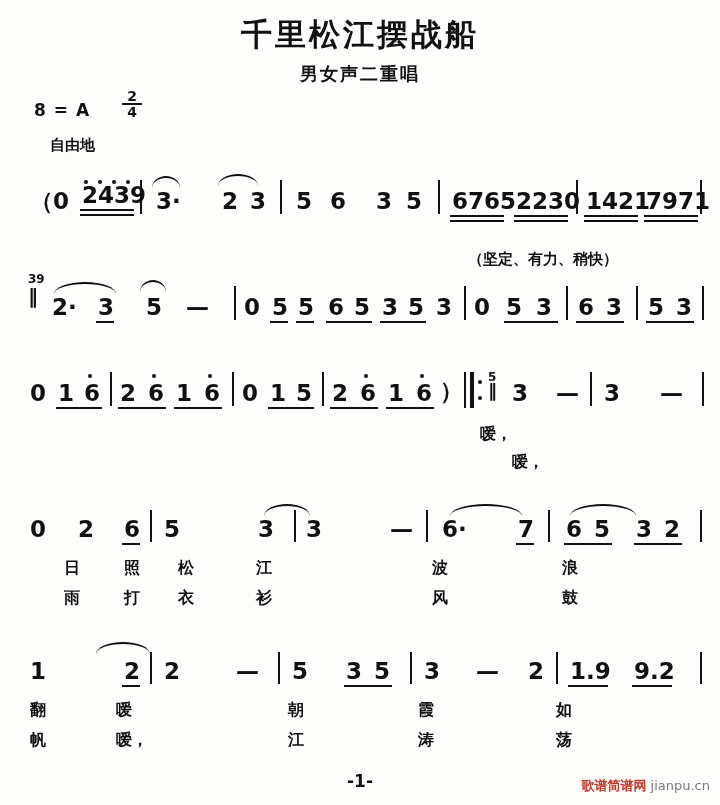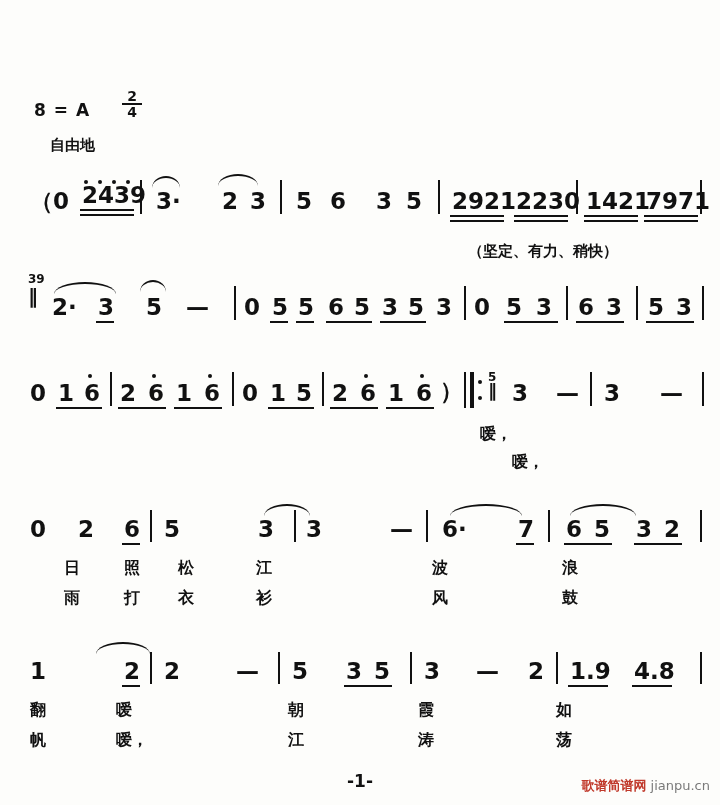--- a/index.html
+++ b/index.html
@@ -57,20 +57,22 @@
   .pagenum{position:absolute;left:0;bottom:14px;width:720px;text-align:center;font-size:17px;font-weight:bold;}
   .site{position:absolute;right:10px;bottom:10px;font-size:13px;color:#9a9a9a;}
   .site .cn{color:#c0392b;font-weight:bold;}
   .site .dom{color:#7a7a7a;}
 </style>
 </head>
 <body>
 
 <div class="sheet">
 
+  <div class="title">千里松江摆战船</div>
+  <div class="subtitle">男女声二重唱</div>
 
   <div class="credits">
     <div class="row"></div>
     <div class="row"></div>
   </div>
 
   <div class="keysig">8 = A</div>
   <div class="meter">
     <span class="num">2</span>
     <span class="den">4</span>
@@ -94,38 +96,38 @@
     <span class="tok" style="left:222px;top:22px;">2</span>
     <span class="tok" style="left:250px;top:22px;">3</span>
     <span class="bar" style="left:280px;top:12px;height:34px;"></span>
 
     <span class="tok" style="left:296px;top:22px;">5</span>
     <span class="tok" style="left:330px;top:22px;">6</span>
     <span class="tok" style="left:376px;top:22px;">3</span>
     <span class="tok" style="left:406px;top:22px;">5</span>
     <span class="bar" style="left:438px;top:12px;height:34px;"></span>
 
-    <span class="tok grp" style="left:452px;top:22px;">2921</span>
+    <span class="tok grp" style="left:452px;top:22px;">6765</span>
     <span class="ul" style="left:450px;top:47px;width:54px;"></span>
     <span class="ul" style="left:450px;top:52px;width:54px;"></span>
     <span class="tok grp" style="left:516px;top:22px;">2230</span>
     <span class="ul" style="left:514px;top:47px;width:54px;"></span>
     <span class="ul" style="left:514px;top:52px;width:54px;"></span>
     <span class="bar" style="left:576px;top:12px;height:34px;"></span>
 
     <span class="tok grp" style="left:586px;top:22px;">1421</span>
     <span class="ul" style="left:584px;top:47px;width:54px;"></span>
     <span class="ul" style="left:584px;top:52px;width:54px;"></span>
     <span class="tok grp" style="left:646px;top:22px;">7971</span>
     <span class="ul" style="left:644px;top:47px;width:54px;"></span>
     <span class="ul" style="left:644px;top:52px;width:54px;"></span>
     <span class="bar" style="left:700px;top:12px;height:34px;"></span>
   </div>
 
-  <div class="annot" style="left:468px;top:242px;">（坚定、有力、稍快）</div>
+  <div class="annot" style="left:468px;top:250px;">（坚定、有力、稍快）</div>
 
   <div class="row" style="top:272px;height:64px;">
     <span class="small-num" style="left:28px;top:0px;">39</span>
     <span class="rep" style="left:28px;top:12px;font-size:20px;">‖</span>
 
     <span class="tok" style="left:52px;top:24px;">2·</span>
     <span class="tok" style="left:98px;top:24px;">3</span>
     <span class="ul" style="left:96px;top:49px;width:18px;"></span>
     <span class="slur" style="left:54px;top:10px;width:62px;"></span>
     <span class="slur" style="left:140px;top:8px;width:26px;"></span>
@@ -275,21 +277,21 @@
     <span class="ul" style="left:344px;top:37px;width:48px;"></span>
     <span class="bar" style="left:410px;top:4px;height:32px;"></span>
 
     <span class="tok" style="left:424px;top:12px;">3</span>
     <span class="tok" style="left:476px;top:12px;">—</span>
     <span class="tok" style="left:528px;top:12px;">2</span>
     <span class="bar" style="left:556px;top:4px;height:32px;"></span>
 
     <span class="tok" style="left:570px;top:12px;">1.9</span>
     <span class="ul" style="left:568px;top:37px;width:40px;"></span>
-    <span class="tok" style="left:634px;top:12px;">4.8</span>
+    <span class="tok" style="left:634px;top:12px;">9.2</span>
     <span class="ul" style="left:632px;top:37px;width:40px;"></span>
     <span class="bar" style="left:700px;top:4px;height:32px;"></span>
 
     <span class="lyr" style="left:30px;top:52px;">翻</span>
     <span class="lyr" style="left:116px;top:52px;">嗳</span>
     <span class="lyr" style="left:288px;top:52px;">朝</span>
     <span class="lyr" style="left:418px;top:52px;">霞</span>
     <span class="lyr" style="left:556px;top:52px;">如</span>
 
     <span class="lyr" style="left:30px;top:82px;">帆</span>

